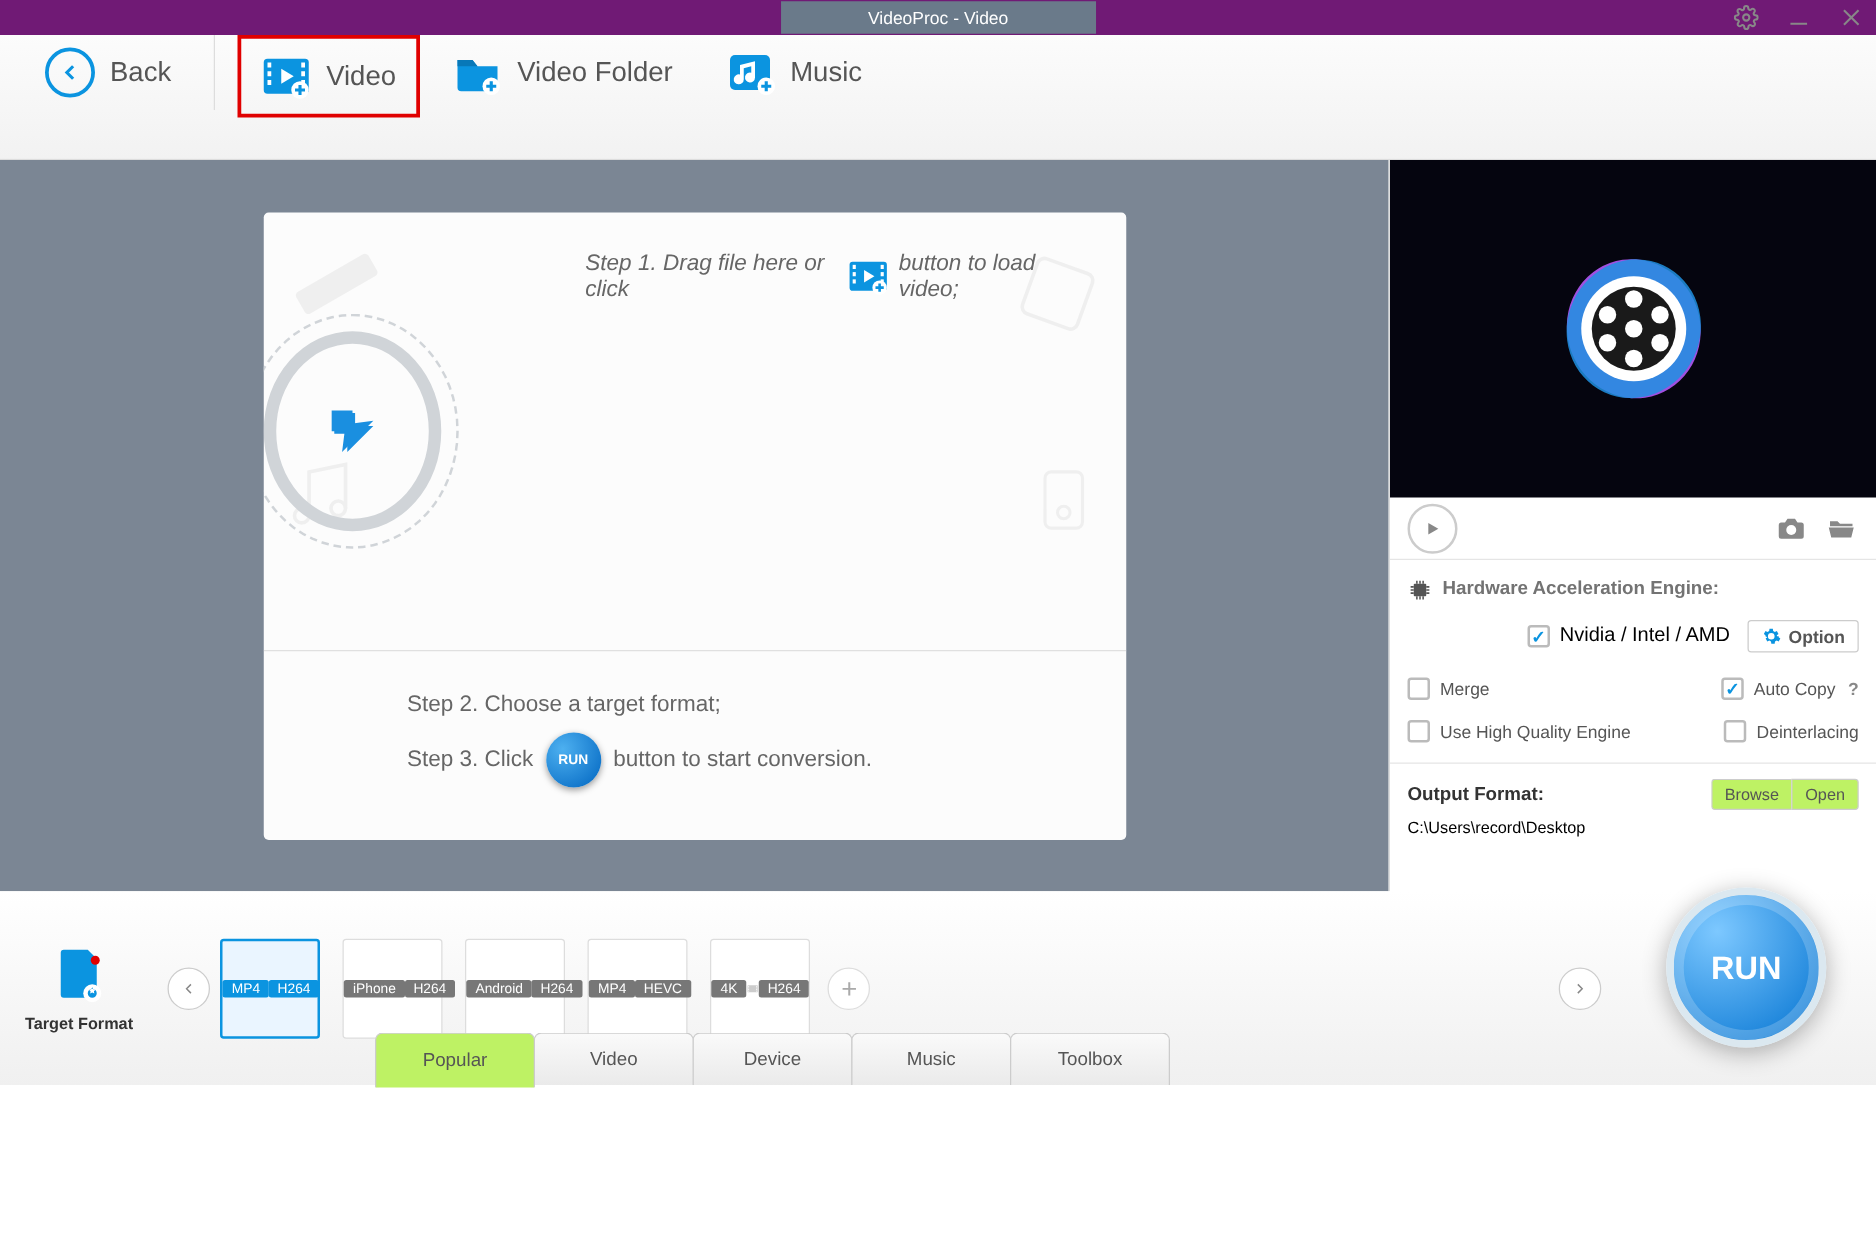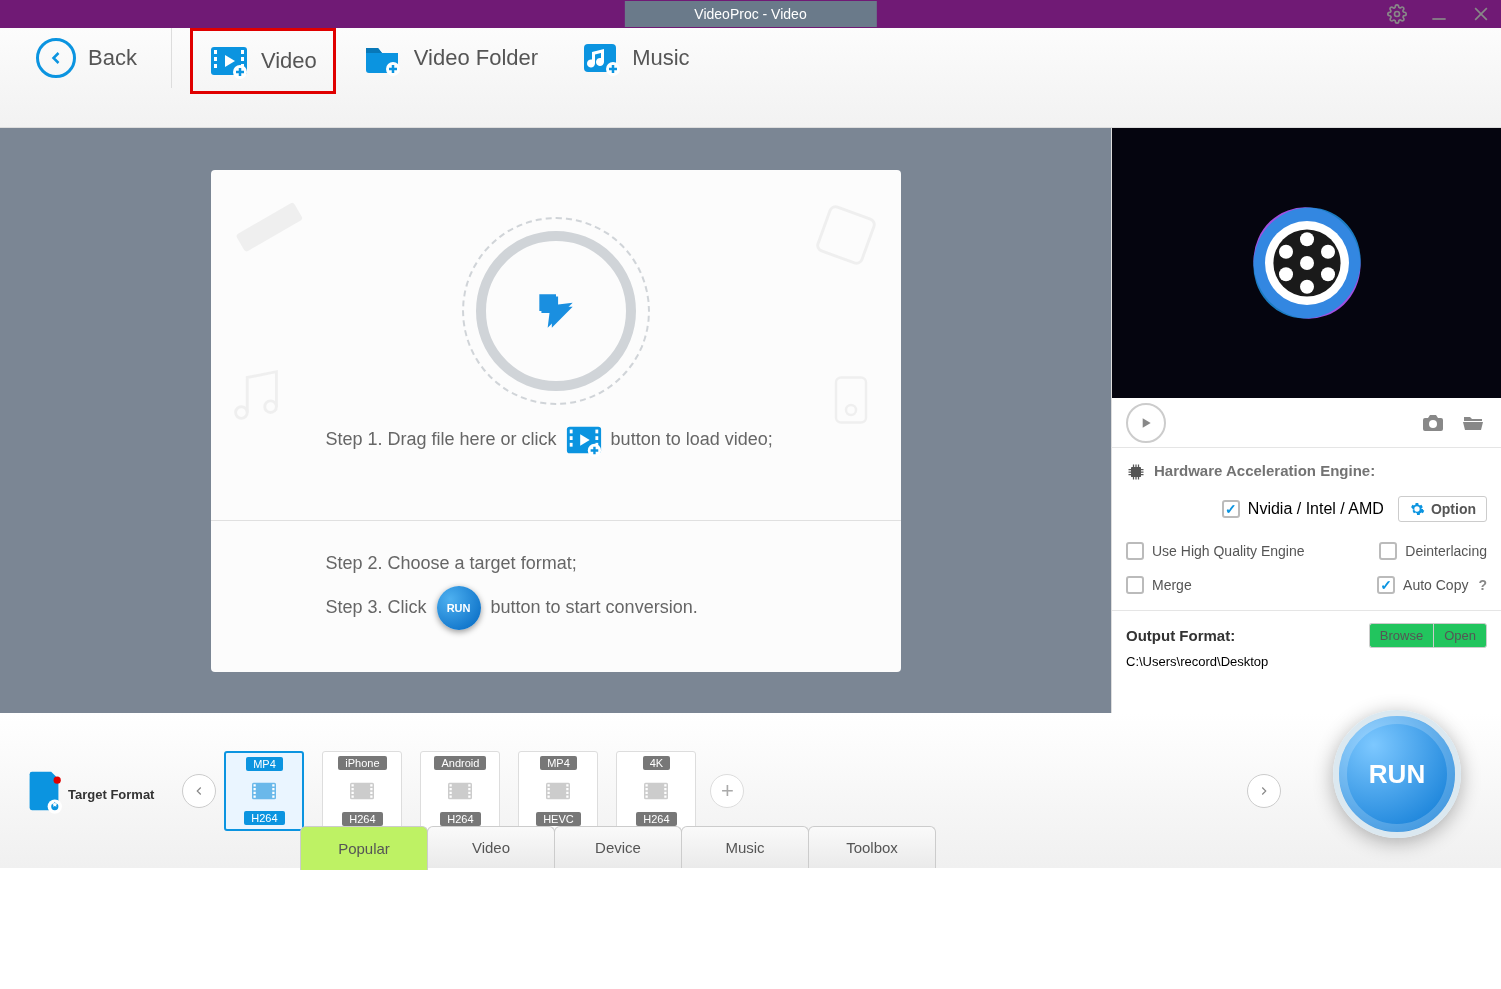--- a/index.html
+++ b/index.html
@@ -16,21 +16,21 @@
 .tool-btn { display: flex; align-items: center; gap: 12px; padding: 10px 16px; cursor: pointer; font-size: 22px; color: #555; }
 .tool-btn.highlighted { border: 3px solid #e00000; }
 .tool-icon { width: 40px; height: 40px; }
 .tool-sep { width: 1px; height: 60px; background: #ddd; margin: 0 8px; }
 .back-icon { width: 40px; height: 40px; border: 3px solid #0b94e0; border-radius: 50%; display: flex; align-items: center; justify-content: center; color: #0b94e0; }
 
 
 .main { height: 585px; display: flex; }
 .main-left { flex: 1; background: #7b8694; display: flex; align-items: center; justify-content: center; padding: 40px; }
 .drop-panel { width: 690px; background: #fcfcfc; border-radius: 4px; overflow: hidden; }
-.drop-top { height: 350px; display: flex; flex-direction: column; align-items: center; justify-content: center; position: relative; }
+.drop-top { height: 350px; display: flex; flex-direction: row; align-items: center; justify-content: center; position: relative; font-style: italic; }
 .drop-circle { width: 160px; height: 160px; border-radius: 50%; border: 10px solid #d0d4d8; display: flex; align-items: center; justify-content: center; position: relative; }
 .drop-circle::before { content: ''; position: absolute; inset: -24px; border: 2px dashed #d0d4d8; border-radius: 50%; }
 .drop-arrow { color: #1a8fe0; }
 .step1-line { margin-top: 30px; font-size: 18px; color: #666; display: flex; align-items: center; gap: 8px; padding: 0 40px; align-self: flex-start; padding-left: 115px;}
 .drop-bottom { border-top: 1px solid #e0e0e0; padding: 20px 115px 30px; font-size: 18px; color: #666; }
 .step-line { display: flex; align-items: center; gap: 10px; margin: 12px 0; }
 .run-mini { width: 44px; height: 44px; border-radius: 50%; background: radial-gradient(circle at 30% 30%, #4db0f0, #0065c0); display: flex; align-items: center; justify-content: center; color: #fff; font-size: 11px; font-weight: bold; box-shadow: 0 2px 6px rgba(0,0,0,0.4); }
 .video-add-mini { width: 38px; height: 38px; }
 
 .bg-icon { position: absolute; opacity: 0.15; color: #aaa; }
@@ -50,33 +50,33 @@
 .checkbox-row { display: flex; justify-content: space-between; padding: 8px 0; font-size: 14px; color: #555; }
 .cb { display: flex; align-items: center; gap: 8px; cursor: pointer; }
 .cb-box { width: 18px; height: 18px; border: 2px solid #bbb; border-radius: 3px; display: flex; align-items: center; justify-content: center; }
 .cb-box.checked::after { content: '✓'; color: #0b94e0; font-size: 14px; font-weight: bold; }
 .help-q { font-weight: bold; color: #888; margin-left: 2px; }
 
 .output-panel { padding: 12px 14px; border-top: 1px solid #e5e5e5; }
 .out-row1 { display: flex; align-items: center; justify-content: space-between; margin-bottom: 6px; }
 .out-label { font-weight: bold; font-size: 15px; color: #333; }
 .out-btns { display: flex; }
-.out-btn { border: 1px solid #ccc; padding: 4px 10px; font-size: 13px; background: #22c55e; cursor: pointer; color: #555; }
+.out-btn { border: 1px solid #ccc; padding: 4px 10px; font-size: 13px; background: #bef264; cursor: pointer; color: #555; }
 .out-btn:first-child { border-radius: 3px 0 0 3px; border-right: none; }
 .out-btn:last-child { border-radius: 0 3px 3px 0; }
 .out-path { font-size: 13px; color: #000000; }
 
 
 .bottom { height: 155px; background: linear-gradient(#fff, #f0f0f0); display: flex; align-items: center; padding: 0 20px; position: relative; }
-.target-label { display: flex; align-items: center; margin-right: 20px; }
+.target-label { display: flex; flex-direction: column; align-items: center; margin-right: 20px; }
 .target-icon { width: 48px; height: 48px; color: #0b94e0; position: relative; }
 .target-text { font-size: 13px; font-weight: bold; color: #333; margin-top: 8px; }
 .nav-arrow { width: 34px; height: 34px; border: 1px solid #ccc; border-radius: 50%; background: #fff; display: flex; align-items: center; justify-content: center; cursor: pointer; color: #888; margin: 0 8px; }
 .formats { display: flex; gap: 18px; align-items: center; }
-.format-card { width: 80px; height: 80px; border: 1px solid #ddd; background: #fff; border-radius: 3px; display: flex; flex-direction: column; align-items: center; justify-content: space-between; padding: 4px 0; cursor: pointer; }
+.format-card { width: 80px; height: 80px; border: 1px solid #ddd; background: #fff; border-radius: 3px; display: flex; flex-direction: row; align-items: center; justify-content: space-between; padding: 4px 0; cursor: pointer; }
 .format-card.selected { border: 2px solid #0b94e0; background: #eaf5ff; }
 .format-card.selected .fc-top, .format-card.selected .fc-bot { background: #0b94e0; color: #fff; }
 .fc-top { background: #777; color: #fff; font-size: 11px; padding: 1px 7px; border-radius: 2px; }
 .fc-mid { color: #ccc; }
 .format-card.selected .fc-mid { color: #6ab8ea; }
 .fc-bot { background: #777; color: #fff; font-size: 11px; padding: 1px 7px; border-radius: 2px; }
 .add-format { width: 34px; height: 34px; border: 1px solid #ddd; border-radius: 50%; display: flex; align-items: center; justify-content: center; color: #aaa; font-size: 22px; cursor: pointer; margin-left: 14px; background:#fff; }
 
 .run-big { position: absolute; right: 40px; bottom: 30px; width: 128px; height: 128px; border-radius: 50%; background: radial-gradient(circle at 30% 25%, #7dc8ff, #0071d0); box-shadow: 0 4px 20px rgba(0,0,0,0.3), inset 0 0 0 8px rgba(255,255,255,0.2); display: flex; align-items: center; justify-content: center; color: #fff; font-size: 26px; font-weight: bold; cursor: pointer; border: 6px solid #dbe8f0; }
 
@@ -251,36 +251,36 @@
         <div class="option-btn">
           <svg width="16" height="16" class="gear-blue" viewBox="0 0 24 24" fill="currentColor">
               <path d="M12 8a4 4 0 100 8 4 4 0 000-8zm9 4a7 7 0 01-.1 1.2l2 1.6-2 3.4-2.4-1a7 7 0 01-2 1.2l-.4 2.6h-4l-.4-2.6a7 7 0 01-2-1.2l-2.4 1-2-3.4 2-1.6A7 7 0 015 12a7 7 0 01.1-1.2l-2-1.6 2-3.4 2.4 1a7 7 0 012-1.2L9.9 3h4l.4 2.6a7 7 0 012 1.2l2.4-1 2 3.4-2 1.6c.1.4.1.8.1 1.2z"></path>
             </svg>
           <span>Option</span>
         </div>
       </div>
       <div class="checkbox-row">
         <div class="cb">
             <div class="cb-box"></div>
-            <span>Use High Quality Engine</span>
-          </div>
-        <div class="cb">
-            <div class="cb-box"></div>
-            <span>Deinterlacing</span>
-          </div>
-      </div>
-      <div class="checkbox-row">
-        <div class="cb">
-            <div class="cb-box"></div>
             <span>Merge</span>
           </div>
         <div class="cb">
             <div class="cb-box checked"></div>
             <span>Auto Copy</span>
             <span class="help-q">?</span>
+          </div>
+      </div>
+      <div class="checkbox-row">
+        <div class="cb">
+            <div class="cb-box"></div>
+            <span>Use High Quality Engine</span>
+          </div>
+        <div class="cb">
+            <div class="cb-box"></div>
+            <span>Deinterlacing</span>
           </div>
       </div>
     </div>
 
     <div class="output-panel">
       <div class="out-row1">
         <span class="out-label">Output Format:</span>
         <div class="out-btns">
           <div class="out-btn">Browse</div>
           <div class="out-btn">Open</div>

